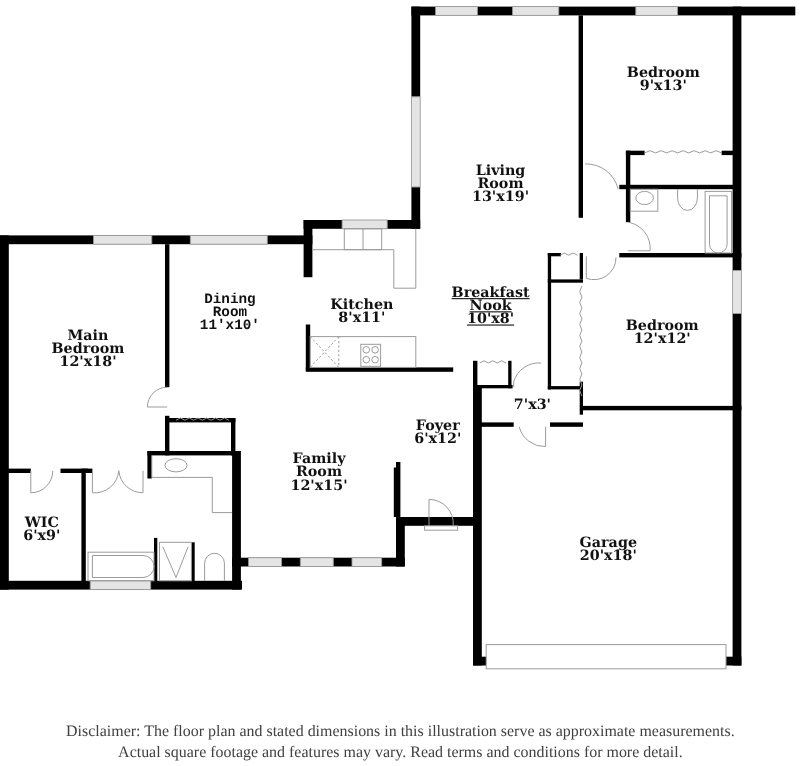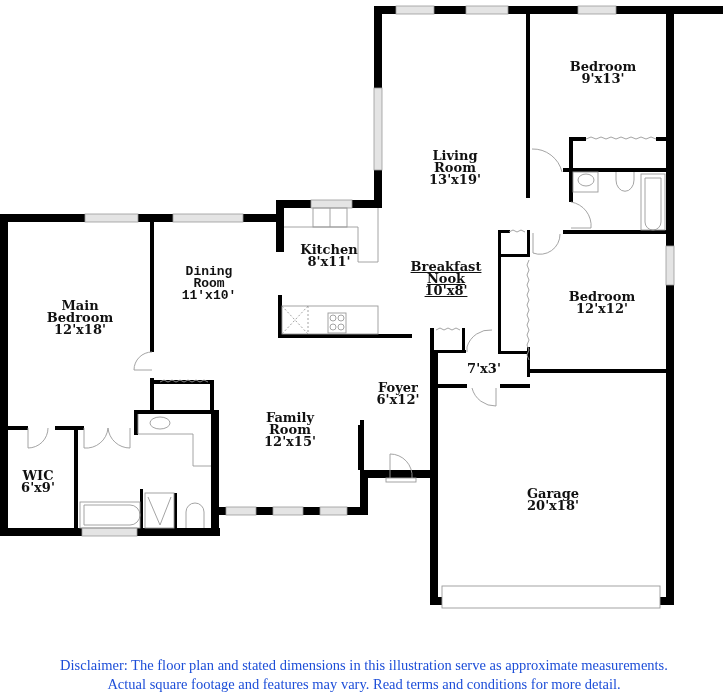--- a/index.html
+++ b/index.html
@@ -1,20 +1,20 @@
 <!DOCTYPE html>
 <html><head>
 <meta charset="utf-8">
 <style>
   html, body { margin:0; padding:0; background:#ffffff; }
   body { width:728px; height:696px; position:relative; overflow:hidden; font-family:"DejaVu Serif", serif; }
   #plan { position:absolute; left:0; top:0; width:728px; height:696px; }
   .lbl { position:absolute; text-align:center; font-family:"DejaVu Serif", serif; font-weight:bold; font-size:13px; line-height:12px; color:#111; transform:translateX(-50%); white-space:nowrap; }
   .lbl .dim { font-weight:bold; }
-  #disclaimer { position:absolute; left:0; top:656px; width:728px; text-align:center; font-family:"Liberation Serif", serif; font-size:14.5px; line-height:19px; color:#1d4ed8; }
+  #disclaimer { position:absolute; left:0; top:656px; width:728px; text-align:center; font-family:"Liberation Serif", serif; font-size:14.5px; line-height:19px; color:#404040; }
 </style>
 </head>
 <body>
 
 <svg id="plan" viewBox="0 0 728 696" xmlns="http://www.w3.org/2000/svg">
 
   <g fill="#000">
 
     <rect x="374" y="6" width="349" height="8"></rect>
 
@@ -167,21 +167,21 @@
 <div id="labels">
   <div class="lbl" style="left:455px;top:102px;margin-top:48px;">
     <div>Living</div>
     <div>Room</div>
     <div class="dim">13'x19'</div>
   </div>
   <div class="lbl" style="left:603px;top:61px;">
     <div>Bedroom</div>
     <div class="dim">9'x13'</div>
   </div>
-  <div class="lbl" style="left:329px;top:244px;">
+  <div class="lbl" style="left:329px;top:272px;">
     <div>Kitchen</div>
     <div class="dim">8'x11'</div>
   </div>
   <div class="lbl" style="left:209px;top:266px;font-family:Liberation Mono, monospace;">
     <div>Dining</div>
     <div>Room</div>
     <div class="dim">11'x10'</div>
   </div>
   <div class="lbl" style="left:80px;top:300px;">
     <div>Main</div>

